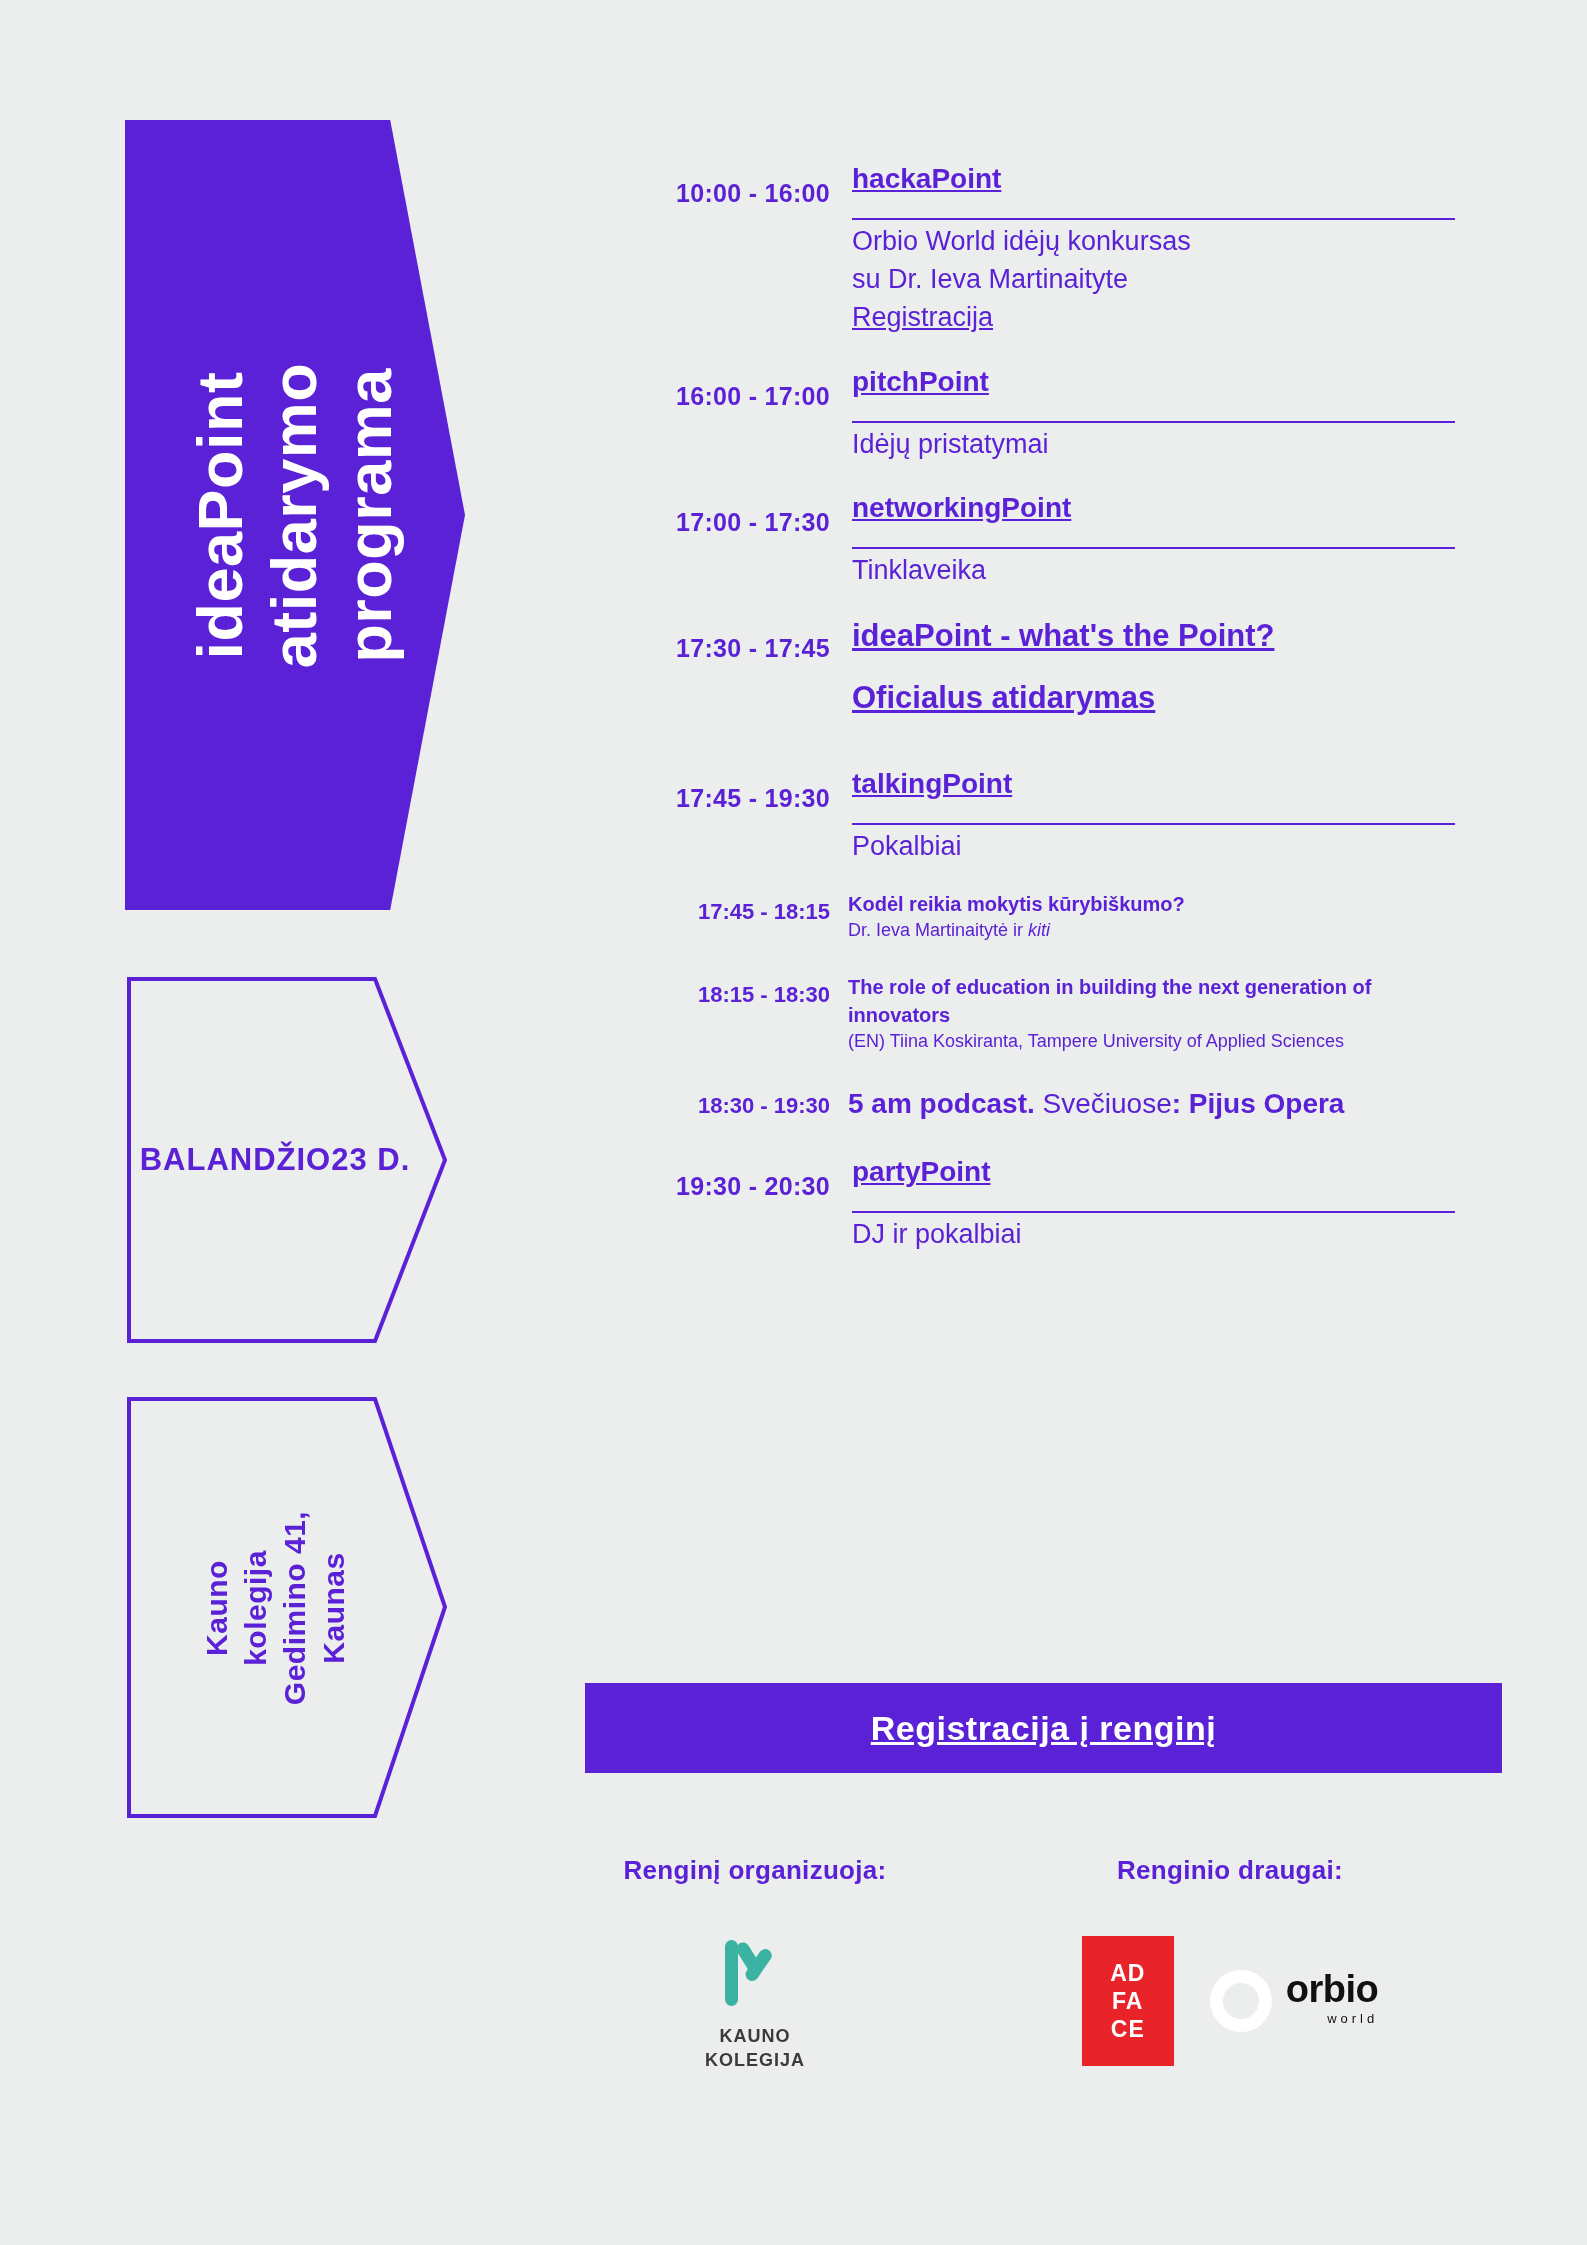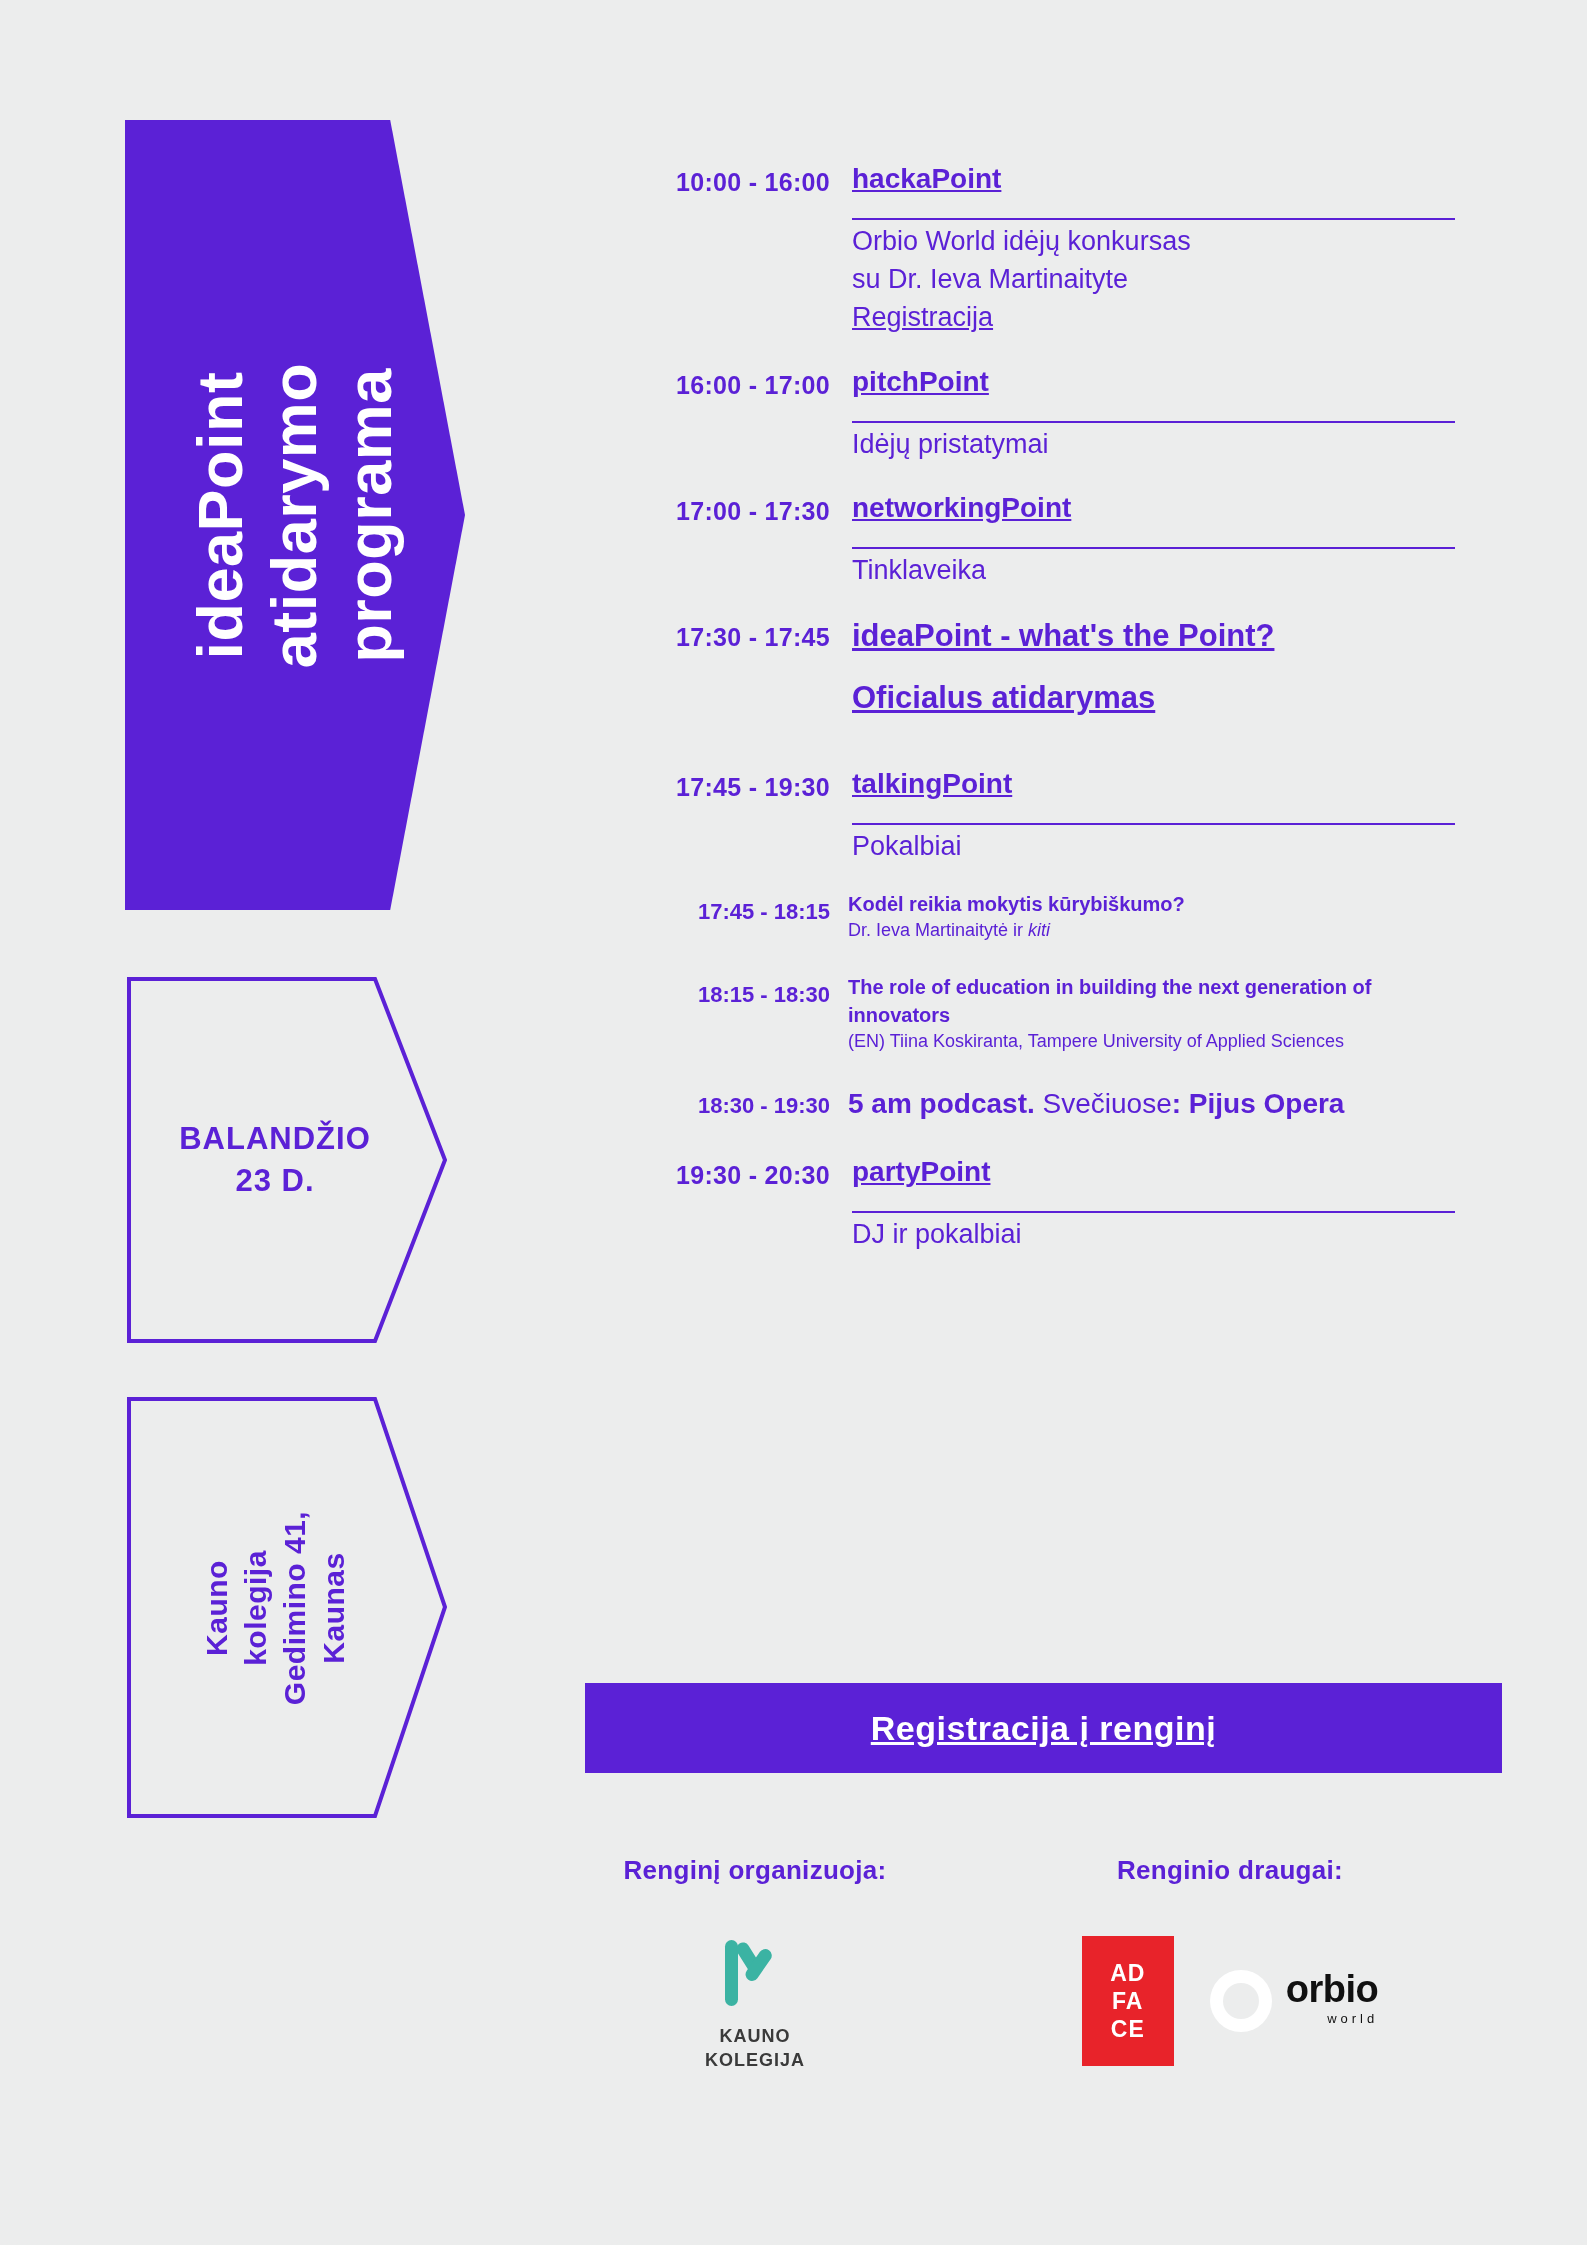--- a/index.html
+++ b/index.html
@@ -72,21 +72,21 @@
   .date-shape svg {
     display: block;
   }
   .date-text {
     position: absolute;
     left: 125px;
     top: 975px;
     width: 300px;
     height: 370px;
     display: flex;
-    flex-direction: column;
+    flex-direction: row;
     align-items: center;
     justify-content: center;
     font-size: 31px;
     font-weight: bold;
     line-height: 1.35;
     letter-spacing: 1px;
     text-align: center;
   }
 
   
@@ -131,20 +131,21 @@
   }
   .slot .time {
     flex: 0 0 255px;
     text-align: right;
     padding-right: 22px;
     font-size: 25px;
     font-weight: bold;
     line-height: 1.45;
     padding-top: 4px;
     letter-spacing: 0.3px;
+    margin-top: 11px;
   }
   .slot .body {
     flex: 1 1 auto;
   }
   .slot .head {
     font-size: 28px;
     font-weight: bold;
     line-height: 1.35;
     border-bottom: 2px solid #5b21d6;
     display: block;

